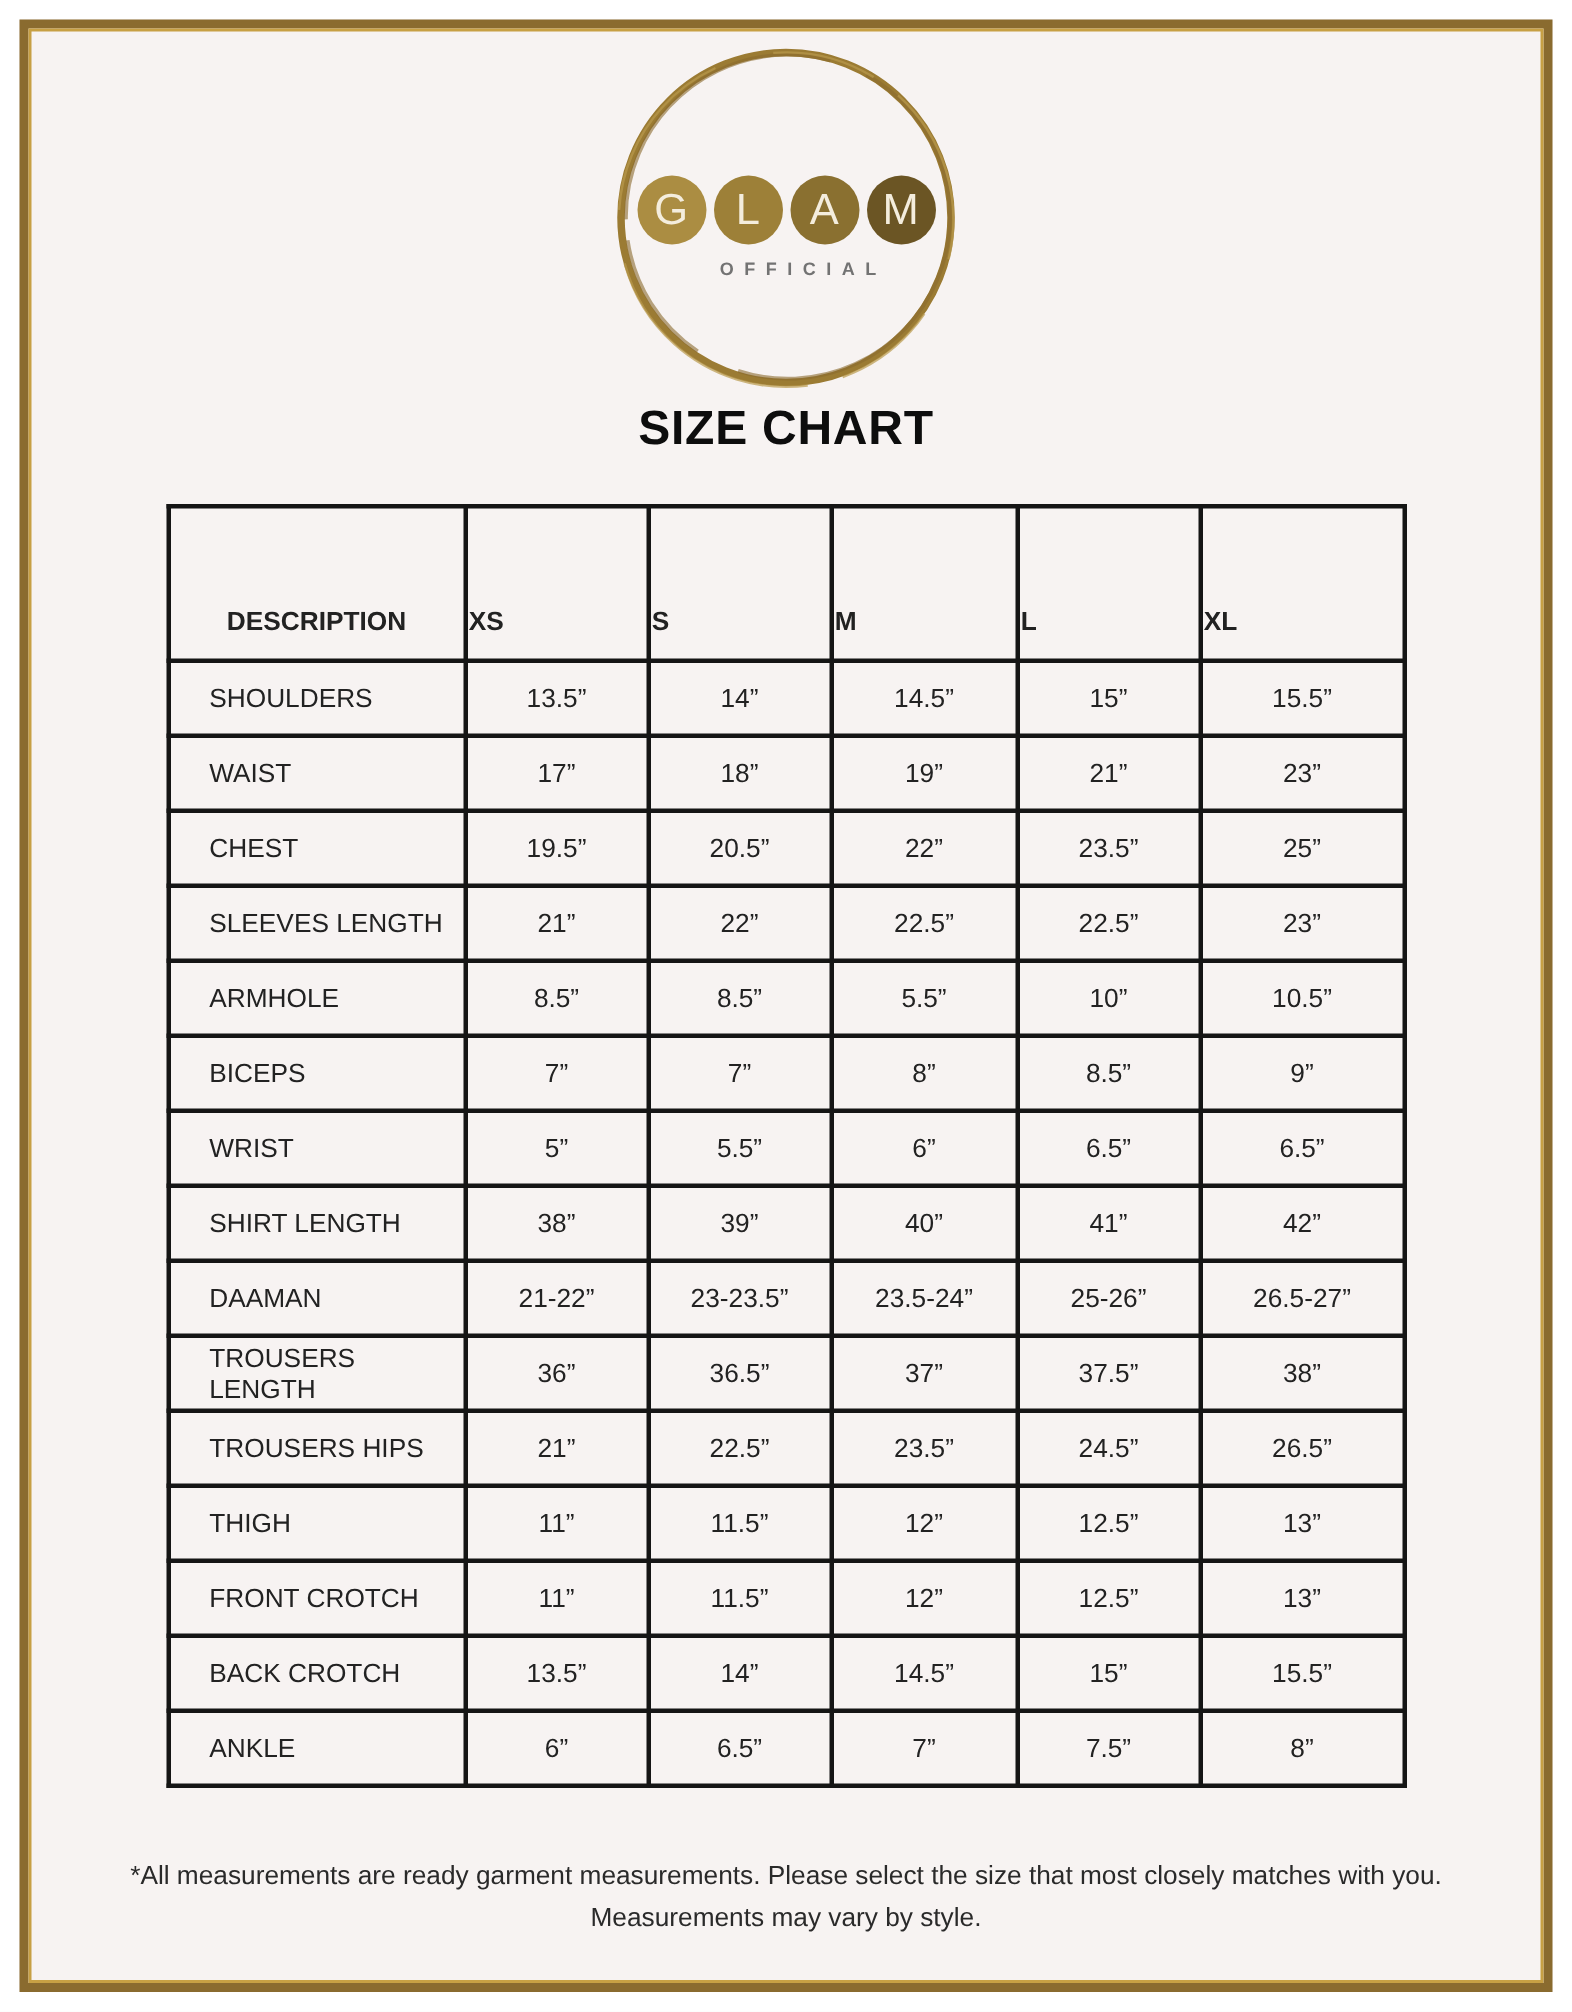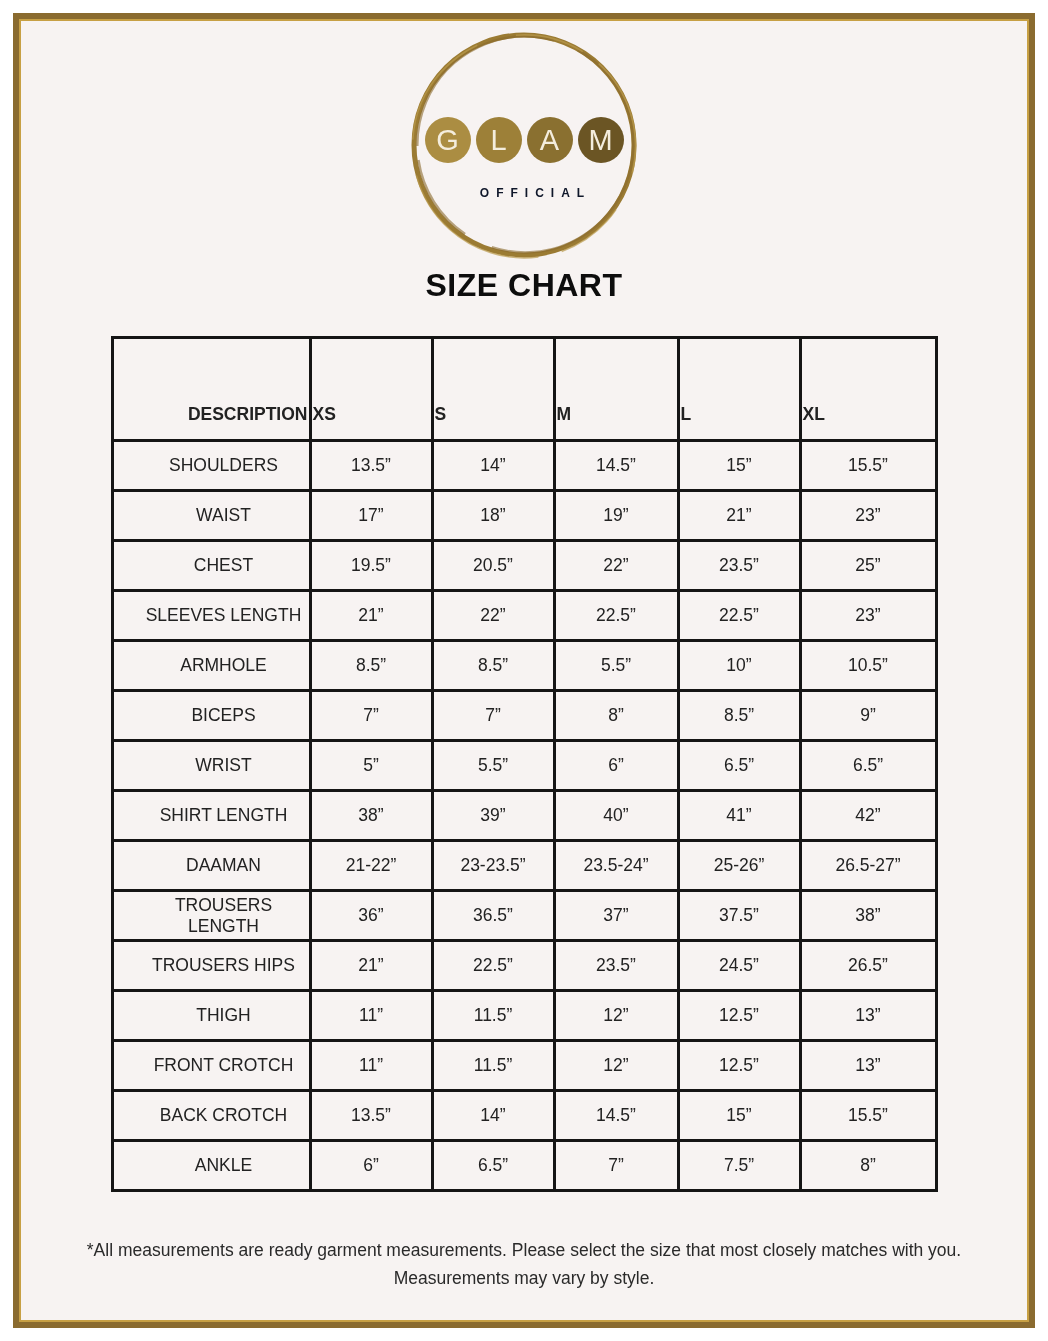--- a/index.html
+++ b/index.html
@@ -58,22 +58,21 @@
     letter-spacing: 0;
   }
   .logo-subtitle {
     position: absolute;
     top: 143px; left: 16px; right: 0;
     text-align: center;
     font-size: 12px;
     font-weight: 700;
     letter-spacing: 7px;
     text-indent: 7px;
-    color: #0f172a;
-    margin-top: 14px;
+    color: #737373;
   }
   
   .title {
     margin-top: 6px;
     font-size: 32px;
     font-weight: 700;
     color: #0d0d0d;
     letter-spacing: 0.5px;
   }
   
@@ -90,28 +89,28 @@
     font-size: 17.5px;
   }
   .size-table th {
     height: 85px;
     vertical-align: bottom;
     padding-bottom: 14px;
     font-weight: 700;
     text-align: left;
   }
   .size-table th.desc-col {
-    text-align: right;
+    text-align: center;
   }
   .size-table td {
     height: 45px;
     text-align: center;
   }
   .size-table td.label-cell {
-    text-align: center;
+    text-align: left;
     padding-left: 26px;
   }
   
   .footnote {
     margin-top: 44px;
     width: 920px;
     text-align: center;
     font-size: 17.5px;
     line-height: 1.6;
     color: #2a2a2a;

